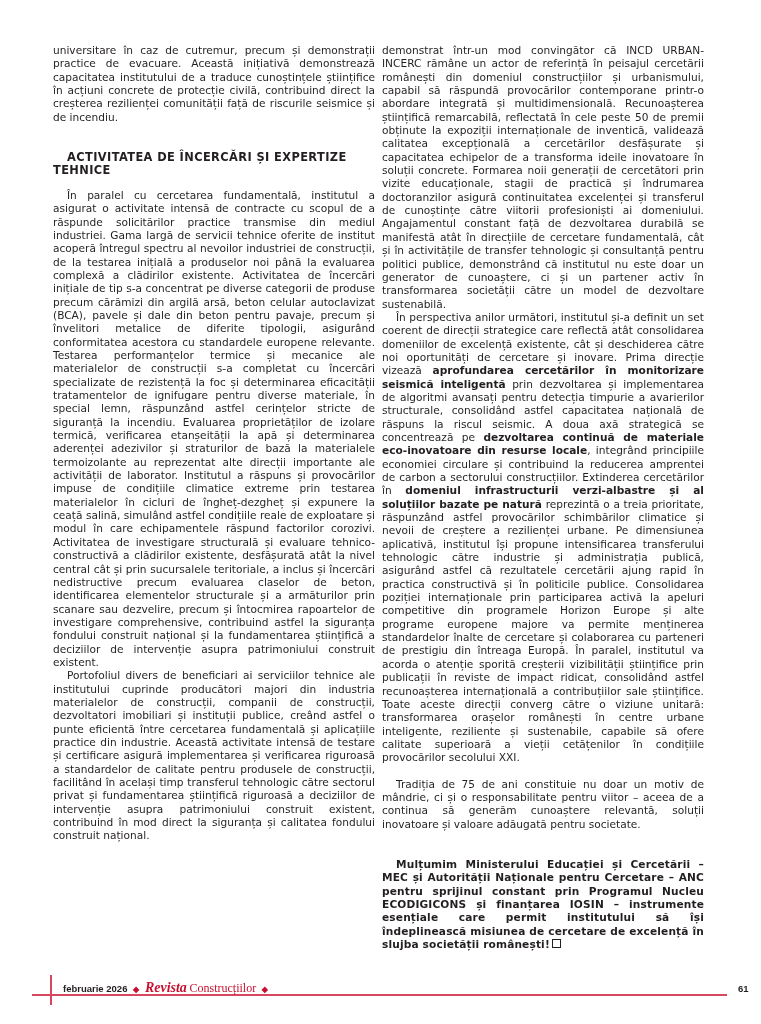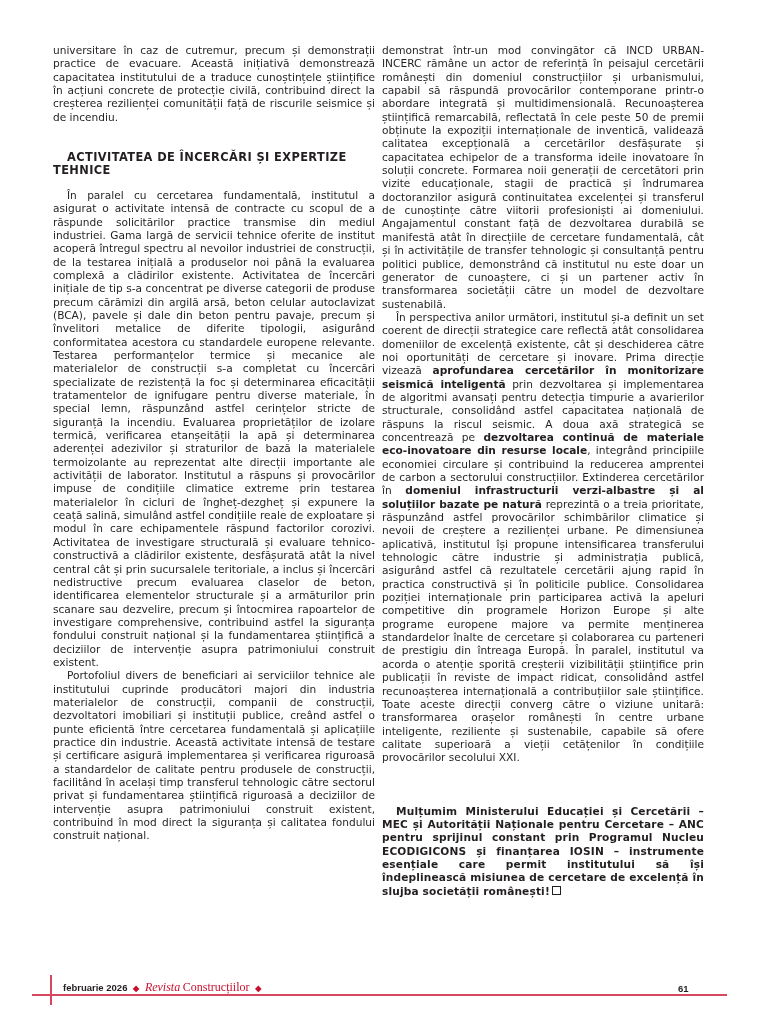--- a/index.html
+++ b/index.html
@@ -14,43 +14,44 @@
   .col h2 { margin: 0; font-size: 11.4px; line-height: 13.4px; font-weight: bold; letter-spacing: 0.4px; text-indent: 14px; text-align: left; }
   .gap-sec { height: 27px; }
   .gap-h { height: 11px; }
   .gap-p { height: 13px; }
   .col b { font-weight: bold; }
   .thanks { font-weight: bold; text-indent: 14px; letter-spacing: 0.15px; }
   .footer-line { position: absolute; left: 32px; top: 994px; width: 695px; height: 2px; background: #d9475e; }
   .footer-vline { position: absolute; left: 50px; top: 975px; width: 2px; height: 30px; background: #d9475e; }
   .footer-left { position: absolute; left: 63px; top: 980px; font-family: "Liberation Sans", sans-serif; font-size: 9.5px; font-weight: bold; color: #231f20; white-space: nowrap; }
   .footer-left .dot { color: #c8102e; font-size: 8px; margin: 0 3px; }
-  .footer-left .rev { color: #c8102e; font-family: "Liberation Serif", serif; font-style: italic; font-weight: normal; font-size: 12px; }
+  .footer-left .rev { color: #c8102e; font-family: "Liberation Serif", serif; font-style: italic; font-weight: bold; font-size: 14px; }
   .footer-left .cons { color: #c8102e; font-family: "Liberation Serif", serif; font-weight: normal; font-size: 12px; }
-  .page-num { position: absolute; left: 678px; top: 983px; font-family: "Liberation Sans", sans-serif; font-size: 9.5px; font-weight: bold; color: #231f20; }
+  .page-num { position: absolute; left: 738px; top: 983px; font-family: "Liberation Sans", sans-serif; font-size: 9.5px; font-weight: bold; color: #231f20; }
   .box { display: inline-block; width: 7px; height: 7px; border: 1px solid #231f20; vertical-align: 0px; margin-left: 2px; }
 </style>
 </head>
 <body>
 
 <div class="col left">
   <p>universitare în caz de cutremur, precum și demonstrații practice de evacuare. Această inițiativă demonstrează capacitatea institutului de a traduce cunoștințele științifice în acțiuni concrete de protecție civilă, contribuind direct la creșterea rezilienței comunității față de riscurile seismice și de incendiu.</p>
   <div class="gap-sec"></div>
   <h2>ACTIVITATEA DE ÎNCERCĂRI ȘI EXPERTIZE TEHNICE</h2>
   <div class="gap-h"></div>
   <p class="ind">În paralel cu cercetarea fundamentală, institutul a asigurat o activitate intensă de contracte cu scopul de a răspunde solicitărilor practice transmise din mediul industriei. Gama largă de servicii tehnice oferite de institut acoperă întregul spectru al nevoilor industriei de construcții, de la testarea inițială a produselor noi până la evaluarea complexă a clădirilor existente. Activitatea de încercări inițiale de tip s-a concentrat pe diverse categorii de produse precum cărămizi din argilă arsă, beton celular autoclavizat (BCA), pavele și dale din beton pentru pavaje, precum și învelitori metalice de diferite tipologii, asigurând conformitatea acestora cu standardele europene relevante. Testarea performanțelor termice și mecanice ale materialelor de construcții s-a completat cu încercări specializate de rezistență la foc și determinarea eficacității tratamentelor de ignifugare pentru diverse materiale, în special lemn, răspunzând astfel cerințelor stricte de siguranță la incendiu. Evaluarea proprietăților de izolare termică, verificarea etanșeității la apă și determinarea aderenței adezivilor și straturilor de bază la materialele termoizolante au reprezentat alte direcții importante ale activității de laborator. Institutul a răspuns și provocărilor impuse de condițiile climatice extreme prin testarea materialelor în cicluri de îngheț-dezgheț și expunere la ceață salină, simulând astfel condițiile reale de exploatare și modul în care echipamentele răspund factorilor corozivi. Activitatea de investigare structurală și evaluare tehnico-constructivă a clădirilor existente, desfășurată atât la nivel central cât și prin sucursalele teritoriale, a inclus și încercări nedistructive precum evaluarea claselor de beton, identificarea elementelor structurale și a armăturilor prin scanare sau dezvelire, precum și întocmirea rapoartelor de investigare comprehensive, contribuind astfel la siguranța fondului construit național și la fundamentarea științifică a deciziilor de intervenție asupra patrimoniului construit existent.</p>
   <p class="ind">Portofoliul divers de beneficiari ai serviciilor tehnice ale institutului cuprinde producători majori din industria materialelor de construcții, companii de construcții, dezvoltatori imobiliari și instituții publice, creând astfel o punte eficientă între cercetarea fundamentală și aplicațiile practice din industrie. Această activitate intensă de testare și certificare asigură implementarea și verificarea riguroasă a standardelor de calitate pentru produsele de construcții, facilitând în același timp transferul tehnologic către sectorul privat și fundamentarea științifică riguroasă a deciziilor de intervenție asupra patrimoniului construit existent, contribuind în mod direct la siguranța și calitatea fondului construit național.</p>
   <div class="gap-sec"></div>
   <div class="gap-h"></div>
 </div>
 
 <div class="col right">
   <p>demonstrat într-un mod convingător că INCD URBAN-INCERC rămâne un actor de referință în peisajul cercetării românești din domeniul construcțiilor și urbanismului, capabil să răspundă provocărilor contemporane printr-o abordare integrată și multidimensională. Recunoașterea științifică remarcabilă, reflectată în cele peste 50 de premii obținute la expoziții internaționale de inventică, validează calitatea excepțională a cercetărilor desfășurate și capacitatea echipelor de a transforma ideile inovatoare în soluții concrete. Formarea noii generații de cercetători prin vizite educaționale, stagii de practică și îndrumarea doctoranzilor asigură continuitatea excelenței și transferul de cunoștințe către viitorii profesioniști ai domeniului. Angajamentul constant față de dezvoltarea durabilă se manifestă atât în direcțiile de cercetare fundamentală, cât și în activitățile de transfer tehnologic și consultanță pentru politici publice, demonstrând că institutul nu este doar un generator de cunoaștere, ci și un partener activ în transformarea societății către un model de dezvoltare sustenabilă.</p>
   <p class="ind"><span>În perspectiva anilor următori, institutul și-a definit un set coerent de direcții strategice care reflectă atât consolidarea domeniilor de excelență existente, cât și deschiderea către noi oportunități de cercetare și inovare. Prima direcție vizează </span><b>aprofundarea cercetărilor în monitorizare seismică inteligentă</b><span> prin dezvoltarea și implementarea de algoritmi avansați pentru detecția timpurie a avarierilor structurale, consolidând astfel capacitatea națională de răspuns la riscul seismic. A doua axă strategică se concentrează pe </span><b>dezvoltarea continuă de materiale eco-inovatoare din resurse locale</b><span>, integrând principiile economiei circulare și contribuind la reducerea amprentei de carbon a sectorului construcțiilor. Extinderea cercetărilor în </span><b>domeniul infrastructurii verzi-albastre și al soluțiilor bazate pe natură</b><span> reprezintă o a treia prioritate, răspunzând astfel provocărilor schimbărilor climatice și nevoii de creștere a rezilienței urbane. Pe dimensiunea aplicativă, institutul își propune intensificarea transferului tehnologic către industrie și administrația publică, asigurând astfel că rezultatele cercetării ajung rapid în practica constructivă și în politicile publice. Consolidarea poziției internaționale prin participarea activă la apeluri competitive din programele Horizon Europe și alte programe europene majore va permite menținerea standardelor înalte de cercetare și colaborarea cu parteneri de prestigiu din întreaga Europă. În paralel, institutul va acorda o atenție sporită creșterii vizibilității științifice prin publicații în reviste de impact ridicat, consolidând astfel recunoașterea internațională a contribuțiilor sale științifice. Toate aceste direcții converg către o viziune unitară: transformarea orașelor românești în centre urbane inteligente, reziliente și sustenabile, capabile să ofere calitate superioară a vieții cetățenilor în condițiile provocărilor secolului XXI.</span></p>
   <div class="gap-p"></div>
+  <p class="ind">Tradiția de 75 de ani constituie nu doar un motiv de mândrie, ci și o responsabilitate pentru viitor – aceea de a continua să generăm cunoaștere relevantă, soluții inovatoare și valoare adăugată pentru societate.</p>
   <div class="gap-sec"></div>
   <p class="thanks"><span>Mulțumim Ministerului Educației și Cercetării – MEC și Autorității Naționale pentru Cercetare – ANC pentru sprijinul constant prin Programul Nucleu ECODIGICONS și finanțarea IOSIN – instrumente esențiale care permit institutului să își îndeplinească misiunea de cercetare de excelență în slujba societății românești!</span><span class="box"></span></p>
 </div>
 
 <div class="footer-vline"></div>
 <div class="footer-line"></div>
 <div class="footer-left">
   <span>februarie 2026</span>
   <span class="dot">◆</span>
   <span class="rev">Revista</span>

